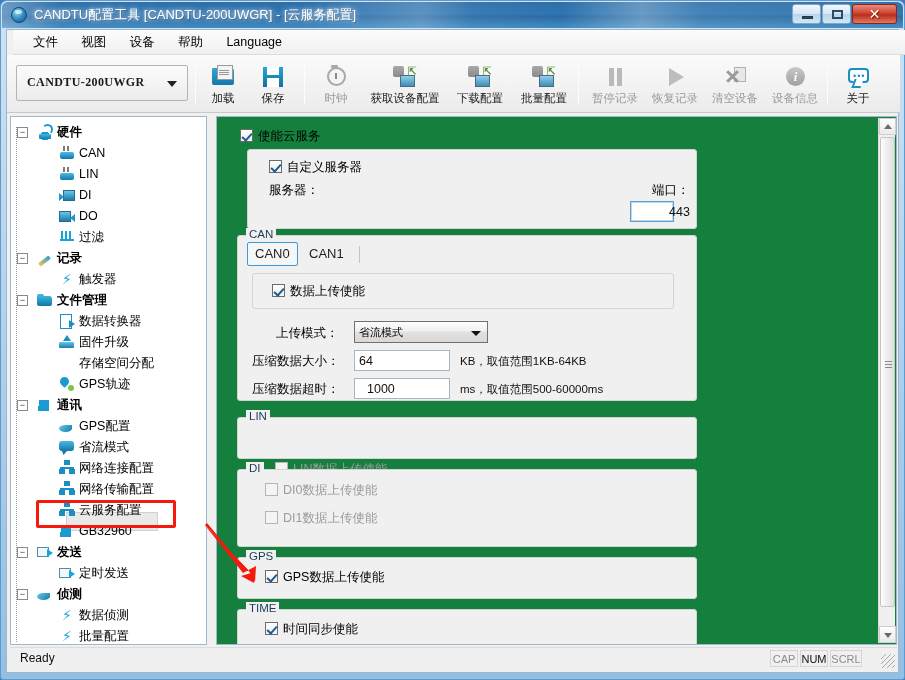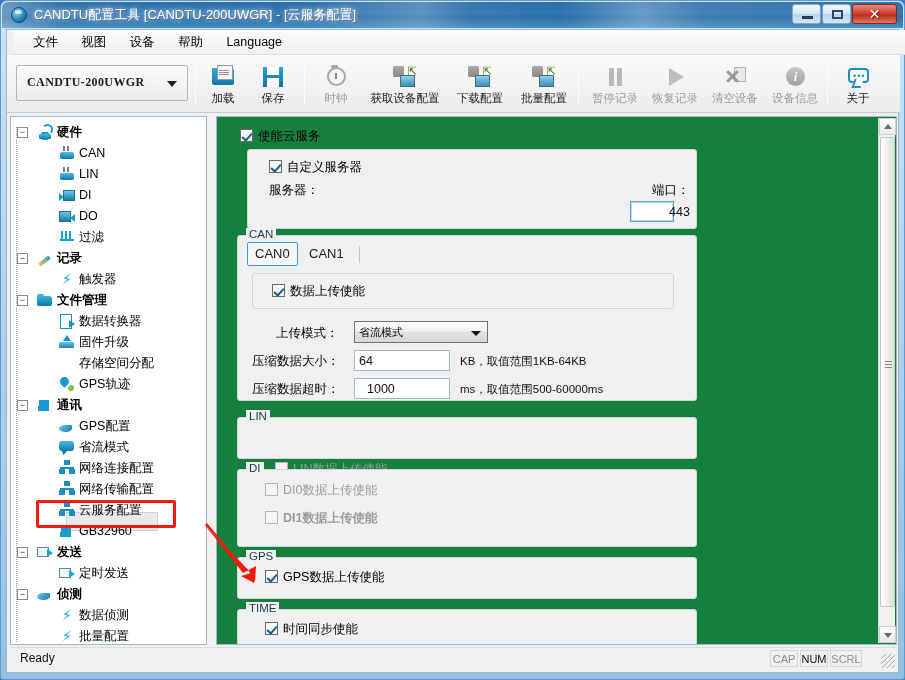--- a/index.html
+++ b/index.html
@@ -721,21 +721,21 @@
             <span>LIN数据上传使能</span>
           </span>
         </div>
 
         <div class="group" style="left:19px;top:351px;width:460px;height:78px;">
           <span class="gtitle">DI</span>
           <span class="chk disabled" style="position:absolute;left:27px;top:13px;">
             <span class="bx"></span>
             <span>DI0数据上传使能</span>
           </span>
-          <span class="chk disabled" style="position:absolute;left:27px;top:41px;font-weight:bold;">
+          <span class="chk disabled" style="position:absolute;left:27px;top:41px;">
             <span class="bx"></span>
             <span>DI1数据上传使能</span>
           </span>
         </div>
 
         <div class="group" style="left:19px;top:439px;width:460px;height:42px;">
           <span class="gtitle">GPS</span>
           <span class="chk checked" style="position:absolute;left:27px;top:12px;">
             <span class="bx"></span>
             <span>GPS数据上传使能</span>

